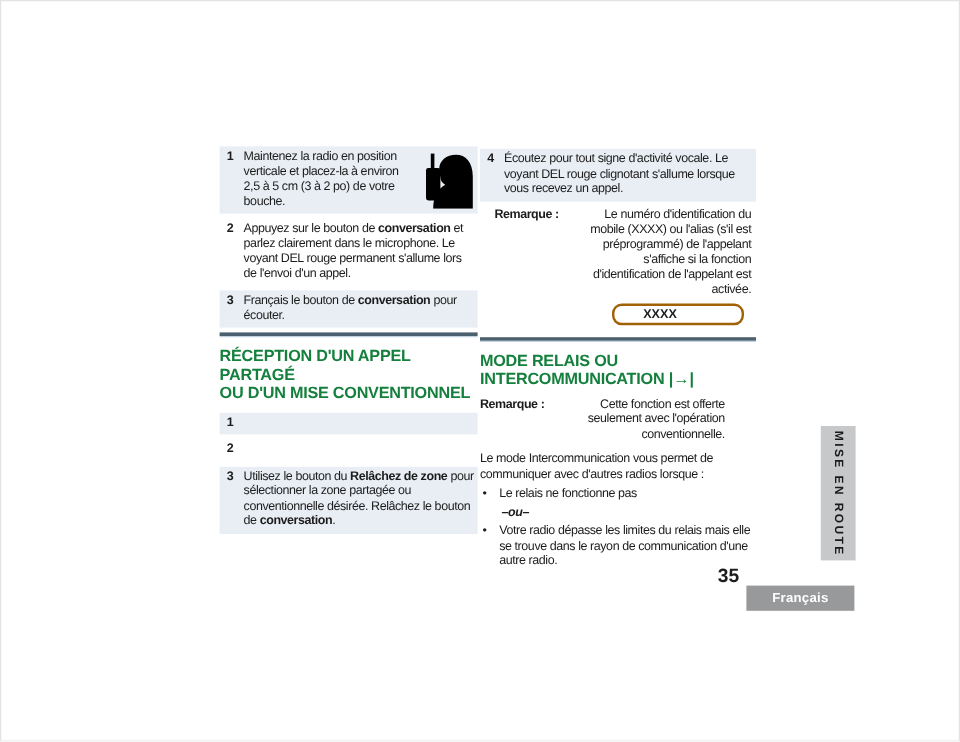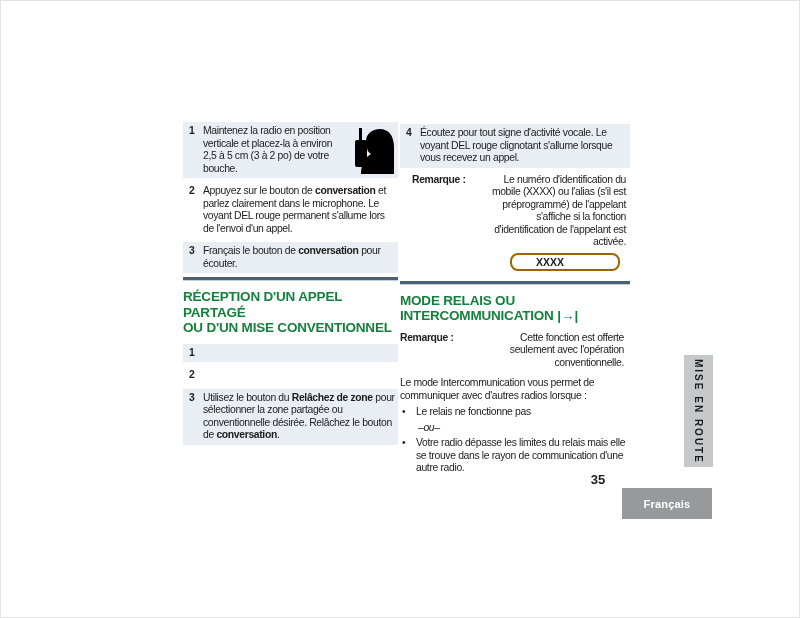--- a/index.html
+++ b/index.html
@@ -32,41 +32,41 @@
 
   .rule{height:0;border-top:3px solid var(--separator-dark);border-bottom:1px solid var(--separator-light);margin:4px 0 8px 0;}
 
   h2{margin:0 0 8px 0;font-size:13.5px;line-height:15.5px;letter-spacing:-0.2px;font-weight:bold;color:#15803d;white-space:pre-line;}
   .hicon{font-weight:bold;letter-spacing:0;}
 
   .note{display:flex;margin:6px 0 4px 0;}
   .note.indented{margin-left:12px;}
   .note-label{flex:none;width:62px;font-weight:bold;}
   .note-text{width:152px;text-align:right;}
-  .note-text.narrow{width:142px;margin-left:20px;}
+  .note-text.narrow{width:142px;}
 
   .display-box{
     margin:4px 0 0 110px;width:82px;height:14px;border:2px solid #a16207;border-radius:8px;
     font-weight:bold;font-size:10.5px;line-height:14px;padding-left:24px;letter-spacing:0;
   }
 
   .para{margin:8px 0 4px 0;}
   .bullet{display:flex;margin:3px 0;}
   .bullet-mark{flex:none;width:16px;padding-left:2px;box-sizing:border-box;}
   .bullet-text{flex:1;}
-  .ou{font-style:italic;margin:2px 0 2px 18px;}
+  .ou{font-style:italic;margin:2px 0 2px 18px;font-weight:bold;}
 
   .side-tab{
     position:absolute;left:684px;top:355px;width:29px;height:112px;background:var(--side-tab-bg);
     display:flex;align-items:center;justify-content:center;
     writing-mode:vertical-rl;font-size:10px;font-weight:bold;letter-spacing:2px;color:#1a1a1a;
   }
-  .page-number{position:absolute;left:580px;top:472px;width:36px;text-align:center;font-size:13px;font-weight:bold;}
+  .page-number{position:absolute;left:580px;top:472px;width:36px;text-align:right;font-size:16px;font-weight:bold;}
   .lang-tab{
-    position:absolute;left:622px;top:488px;width:90px;height:31px;background:var(--lang-tab-bg);
+    position:absolute;left:622px;top:488px;width:90px;height:21px;background:var(--lang-tab-bg);
     color:#fff;font-size:11px;font-weight:bold;display:flex;align-items:center;justify-content:center;letter-spacing:0.2px;
   }
 </style>
 </head>
 <body>
 
 <div class="page">
 
   <div class="col-left body-text">
 

